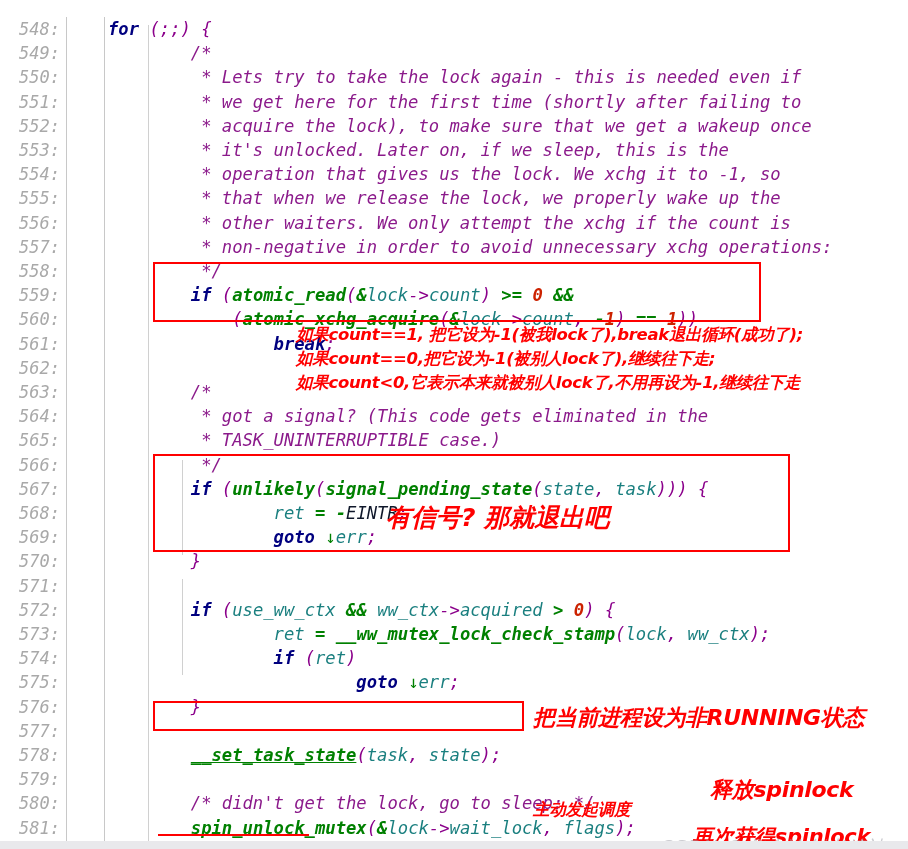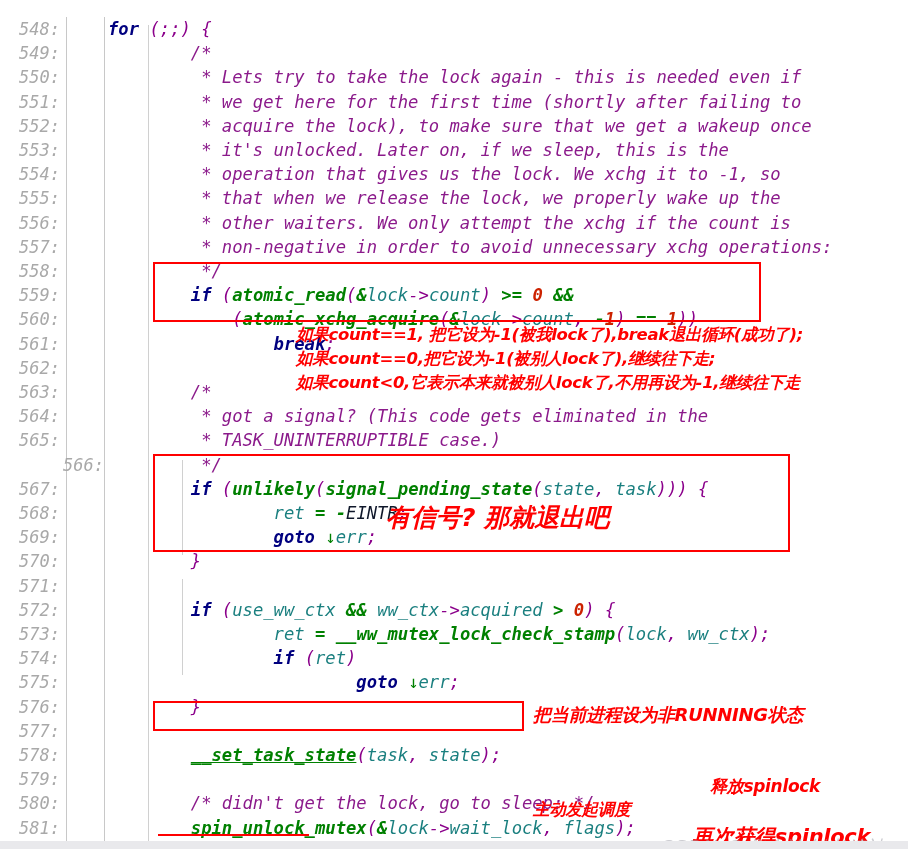--- a/index.html
+++ b/index.html
@@ -113,21 +113,21 @@
       <div class="gutter" style="position: absolute; left: 0px; top: 193.6px; height: 24.2px; line-height: 24.2px;">556:</div>
       <div class="gutter" style="position: absolute; left: 0px; top: 217.8px; height: 24.2px; line-height: 24.2px;">557:</div>
       <div class="gutter" style="position: absolute; left: 0px; top: 242px; height: 24.2px; line-height: 24.2px;">558:</div>
       <div class="gutter" style="position: absolute; left: 0px; top: 266.2px; height: 24.2px; line-height: 24.2px;">559:</div>
       <div class="gutter" style="position: absolute; left: 0px; top: 290.4px; height: 24.2px; line-height: 24.2px;">560:</div>
       <div class="gutter" style="position: absolute; left: 0px; top: 314.6px; height: 24.2px; line-height: 24.2px;">561:</div>
       <div class="gutter" style="position: absolute; left: 0px; top: 338.8px; height: 24.2px; line-height: 24.2px;">562:</div>
       <div class="gutter" style="position: absolute; left: 0px; top: 363px; height: 24.2px; line-height: 24.2px;">563:</div>
       <div class="gutter" style="position: absolute; left: 0px; top: 387.2px; height: 24.2px; line-height: 24.2px;">564:</div>
       <div class="gutter" style="position: absolute; left: 0px; top: 411.4px; height: 24.2px; line-height: 24.2px;">565:</div>
-      <div class="gutter" style="position: absolute; left: 0px; top: 435.6px; height: 24.2px; line-height: 24.2px; margin-left: 44px;">566:</div>
+      <div class="gutter" style="position: absolute; left: 0px; top: 435.6px; height: 24.2px; line-height: 24.2px;">566:</div>
       <div class="gutter" style="position: absolute; left: 0px; top: 459.8px; height: 24.2px; line-height: 24.2px;">567:</div>
       <div class="gutter" style="position: absolute; left: 0px; top: 484px; height: 24.2px; line-height: 24.2px;">568:</div>
       <div class="gutter" style="position: absolute; left: 0px; top: 508.2px; height: 24.2px; line-height: 24.2px;">569:</div>
       <div class="gutter" style="position: absolute; left: 0px; top: 532.4px; height: 24.2px; line-height: 24.2px;">570:</div>
       <div class="gutter" style="position: absolute; left: 0px; top: 556.6px; height: 24.2px; line-height: 24.2px;">571:</div>
       <div class="gutter" style="position: absolute; left: 0px; top: 580.8px; height: 24.2px; line-height: 24.2px;">572:</div>
       <div class="gutter" style="position: absolute; left: 0px; top: 605px; height: 24.2px; line-height: 24.2px;">573:</div>
       <div class="gutter" style="position: absolute; left: 0px; top: 629.2px; height: 24.2px; line-height: 24.2px;">574:</div>
       <div class="gutter" style="position: absolute; left: 0px; top: 653.4px; height: 24.2px; line-height: 24.2px;">575:</div>
       <div class="gutter" style="position: absolute; left: 0px; top: 677.6px; height: 24.2px; line-height: 24.2px;">576:</div>
@@ -187,22 +187,22 @@
   <div class="hlbox" style="left:153px;top:437px;width:637px;height:98px;"></div>
   <div class="hlbox" style="left:153px;top:684px;width:371px;height:30px;"></div>
   <div class="redline" style="left:158px;top:817px;width:151px;"></div>
 
   <div class="cn" style="left:296px;top:307px;font-size:16.5px;">如果count==1, 把它设为-1(被我lock了),break退出循环(成功了);</div>
   <div class="cn" style="left:296px;top:331px;font-size:16.5px;">如果count==0,把它设为-1(被别人lock了),继续往下走;</div>
   <div class="cn" style="left:296px;top:355px;font-size:16.5px;">如果count&lt;0,它表示本来就被别人lock了,不用再设为-1,继续往下走</div>
 
   <div class="cn-big" style="left:386px;top:484px;">有信号? 那就退出吧</div>
 
-  <div class="cn" style="left:533px;top:686px;font-size:18px;">把当前进程设为非RUNNING状态</div>
-
-  <div class="cn" style="left:710px;top:758px;font-size:17px;">释放spinlock</div>
+  <div class="cn" style="left:533px;top:686px;font-size:22px;">把当前进程设为非RUNNING状态</div>
+
+  <div class="cn" style="left:710px;top:758px;font-size:22px;">释放spinlock</div>
   <div class="cn" style="left:533px;top:782px;font-size:16.5px;">主动发起调度</div>
   <div class="cn" style="left:692px;top:806px;font-size:21px;">再次获得spinlock</div>
 
   <div class="watermark" style="left:660px;top:818px;">CSDN @华山论剑者精神</div>
 
 </div>
 <div id="bottombar"></div>
 
 </body></html>

